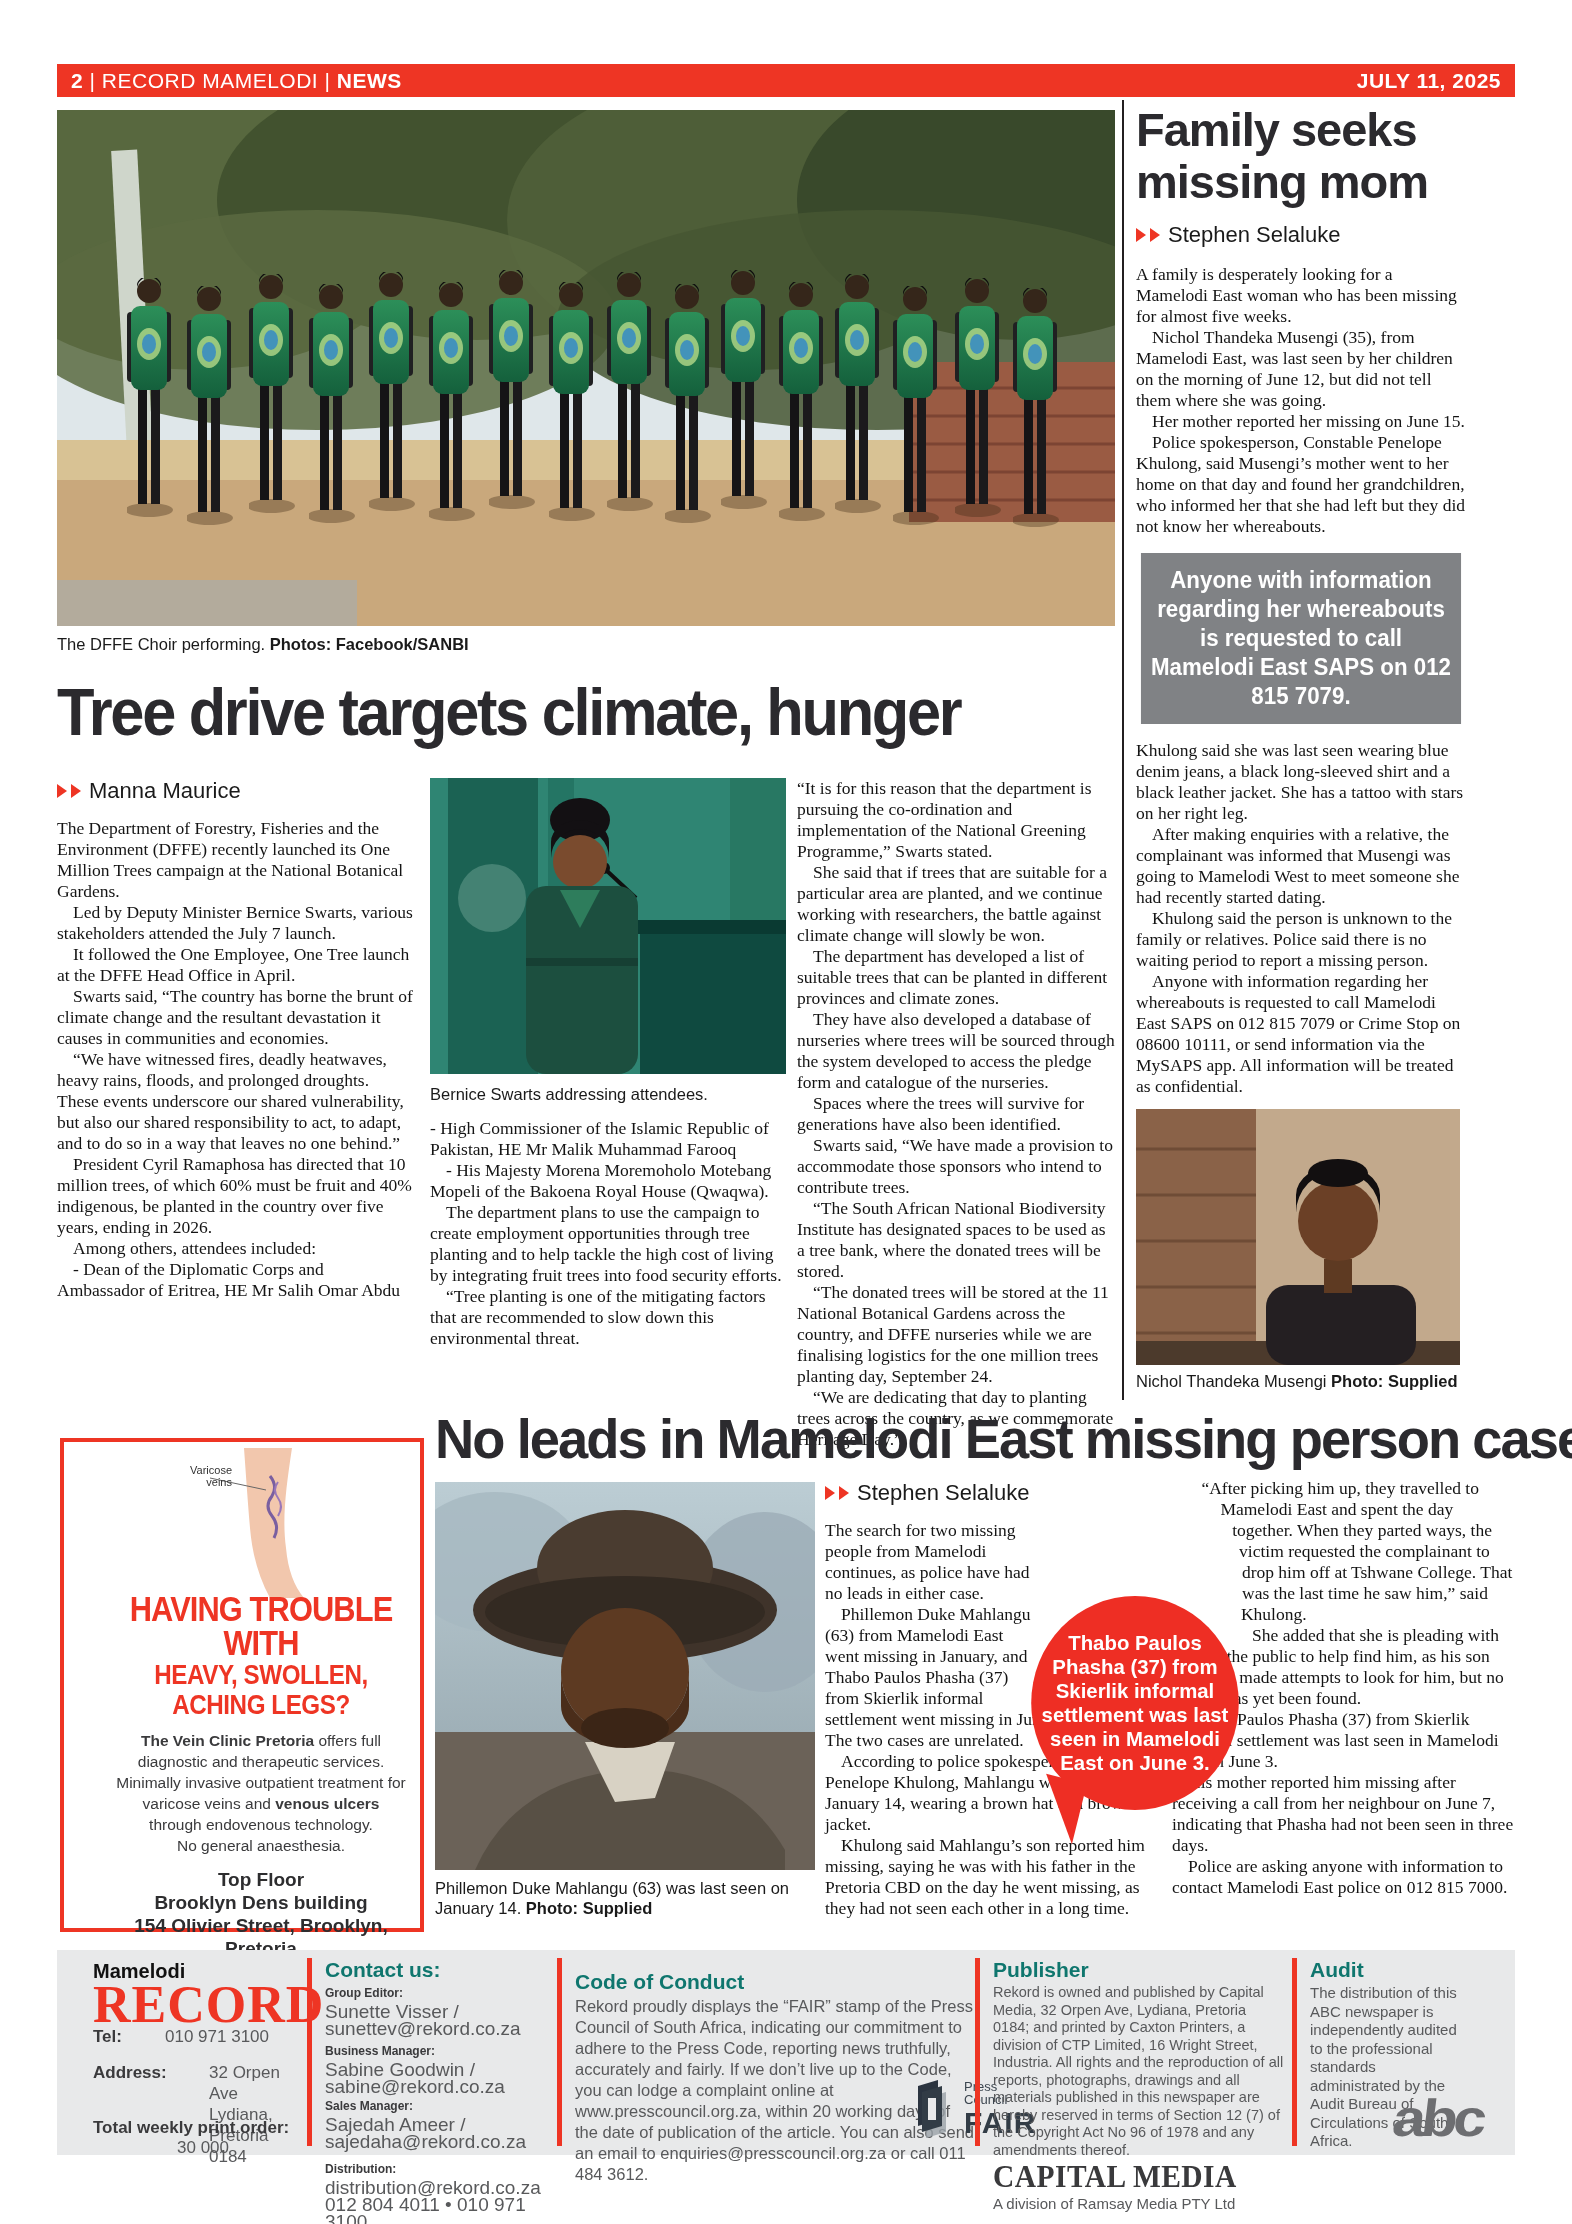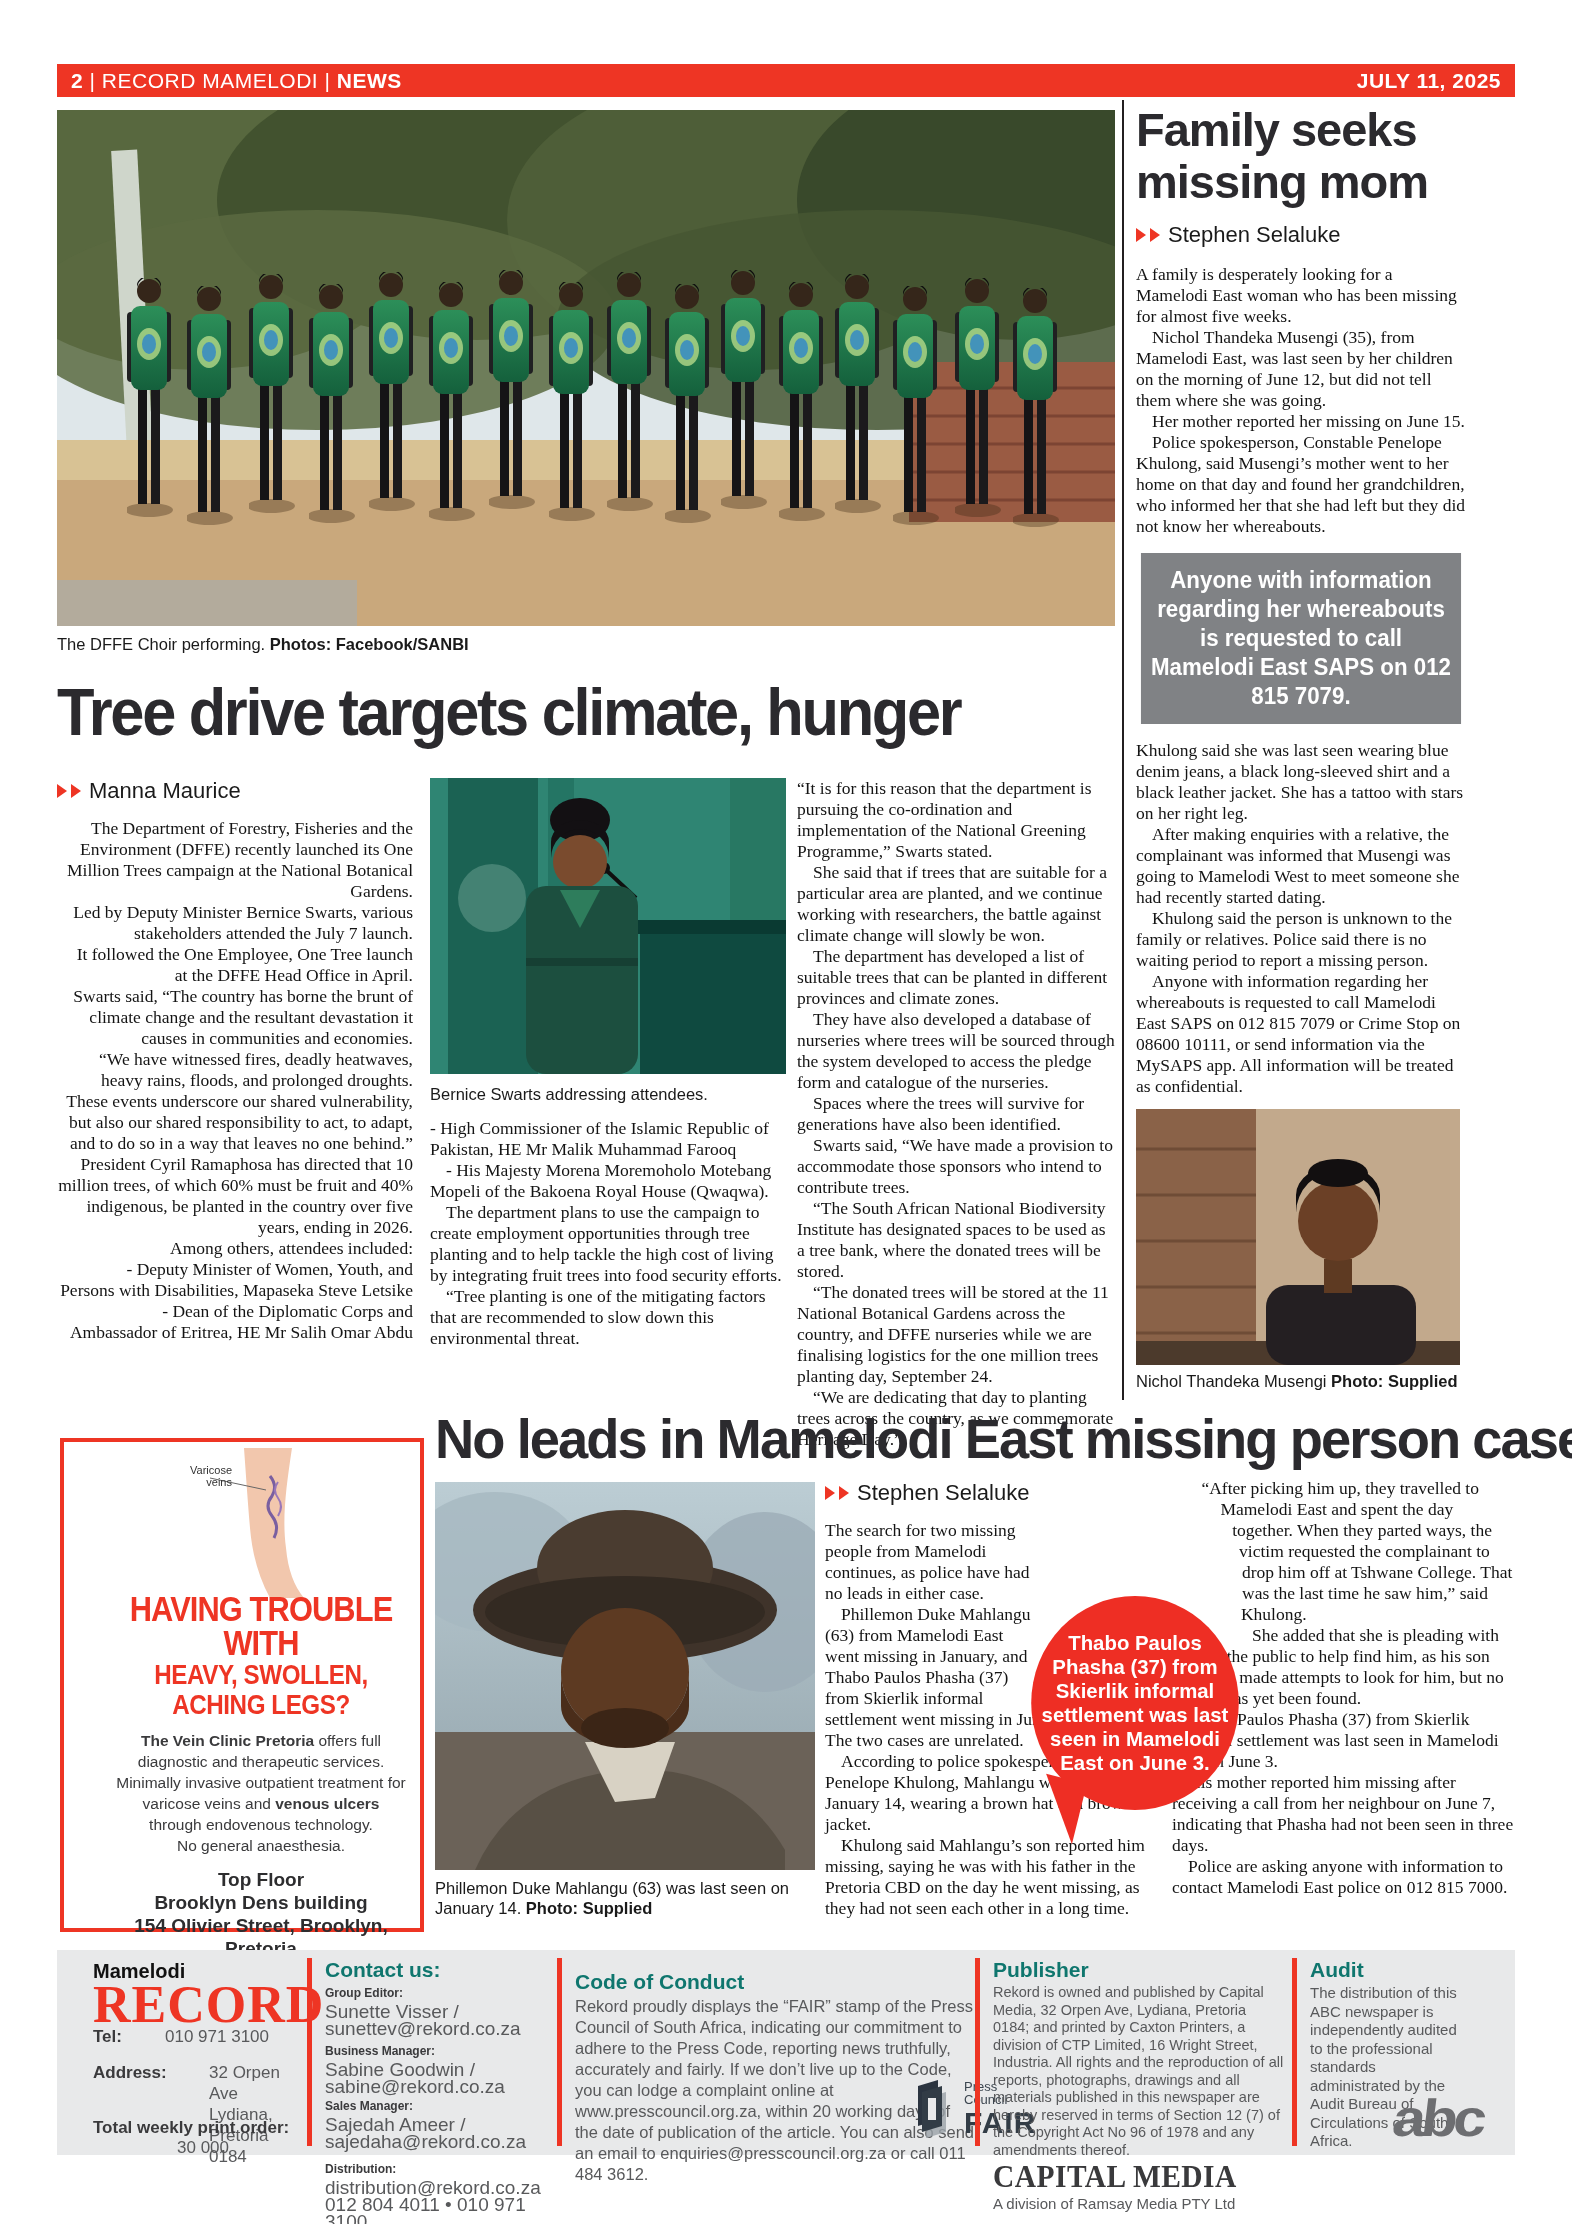--- a/index.html
+++ b/index.html
@@ -150,29 +150,28 @@
     <span>The DFFE Choir performing. </span><b>Photos: Facebook/SANBI</b>
   </div>
 
   <div class="abs mainhead" style="left:57px;top:662px;font-size:66px;line-height:100px;">Tree drive targets climate, hunger</div>
   <div class="abs byline" style="left:57px;top:778px;">
     <span class="tri"></span>
       <span class="tri"></span>
     <span>Manna Maurice</span>
   </div>
 
-  <div class="abs bodycol" style="left:57px;top:818px;width:356px;height:585px;text-align:right;">
+  <div class="abs bodycol" style="left:57px;top:818px;width:356px;height:585px;">
       <p>The Department of Forestry, Fisheries and the Environment (DFFE) recently launched its One Million Trees campaign at the National Botanical Gardens.</p>
       <p>Led by Deputy Minister Bernice Swarts, various stakeholders attended the July 7 launch.</p>
       <p>It followed the One Employee, One Tree launch at the DFFE Head Office in April.</p>
       <p>Swarts said, “The country has borne the brunt of climate change and the resultant devastation it causes in communities and economies.</p>
       <p>“We have witnessed fires, deadly heatwaves, heavy rains, floods, and prolonged droughts. These events underscore our shared vulnerability, but also our shared responsibility to act, to adapt, and to do so in a way that leaves no one behind.”</p>
       <p>President Cyril Ramaphosa has directed that 10 million trees, of which 60% must be fruit and 40% indigenous, be planted in the country over five years, ending in 2026.</p>
       <p>Among others, attendees included:</p>
-      <p> - Deputy Minister of Women, Youth, and Persons with Disabilities, Mapaseka Steve Letsike</p>
       <p> - Dean of the Diplomatic Corps and Ambassador of Eritrea, HE Mr Salih Omar Abdu</p>
     </div>
 
   <div class="abs photo" style="left:430px;top:778px;width:356px;height:296px;">
     <svg width="356" height="296" viewBox="0 0 356 296">
       <rect width="356" height="296" fill="#2f8573"></rect>
       <rect x="18" y="0" width="90" height="296" fill="#175c4d" opacity=".85"></rect>
       <rect x="118" y="0" width="26" height="296" fill="#1f6e5e" opacity=".7"></rect>
       <rect x="300" y="0" width="56" height="296" fill="#27745f" opacity=".8"></rect>
       <circle cx="62" cy="120" r="34" fill="#bfe3d2" opacity=".25"></circle>

